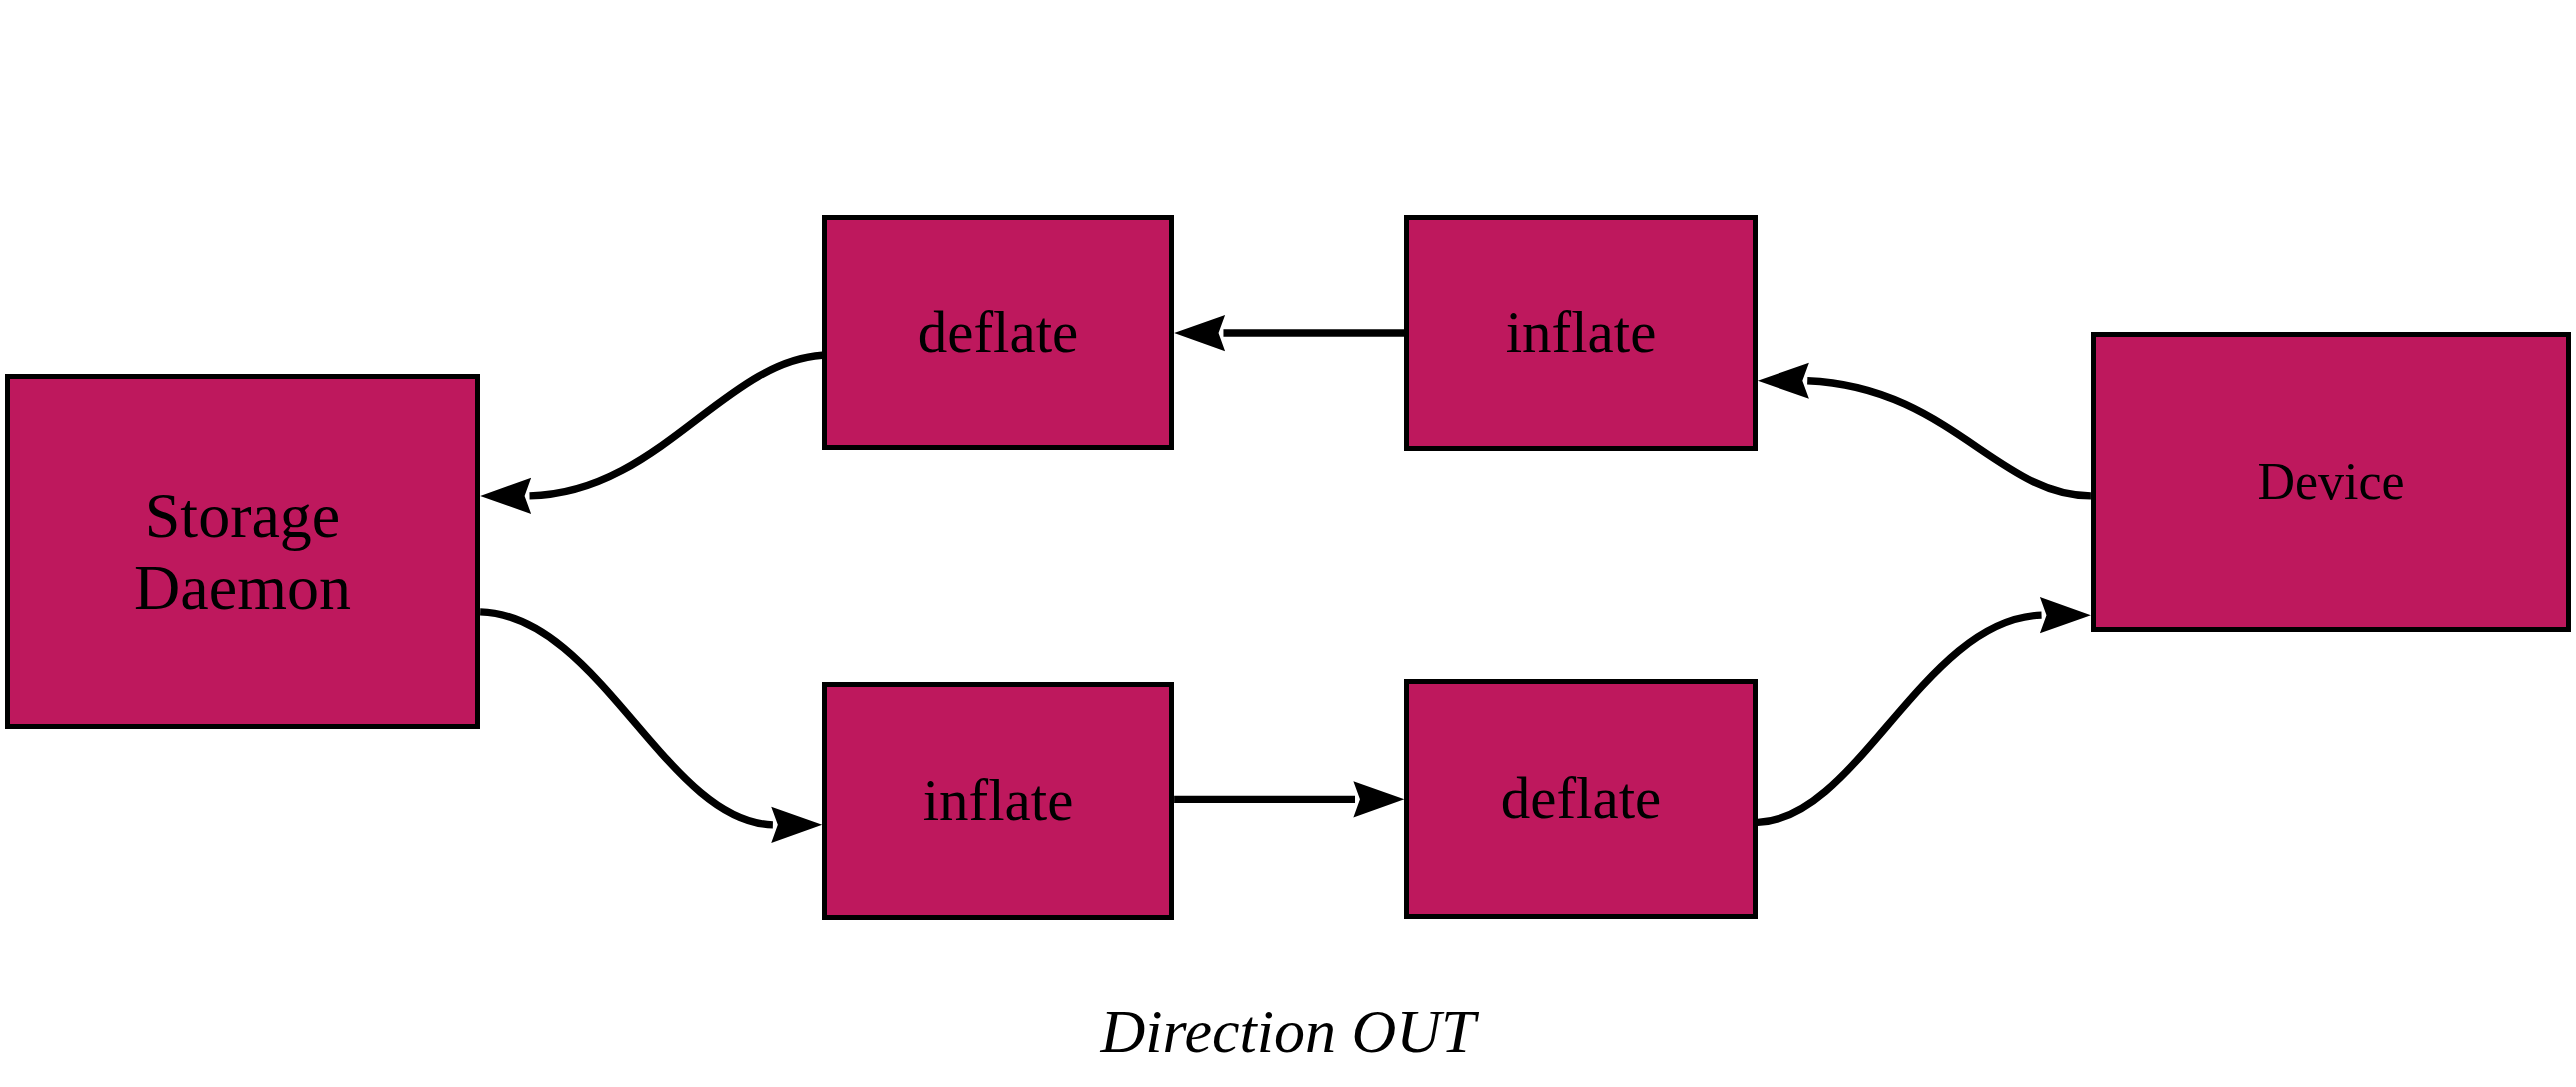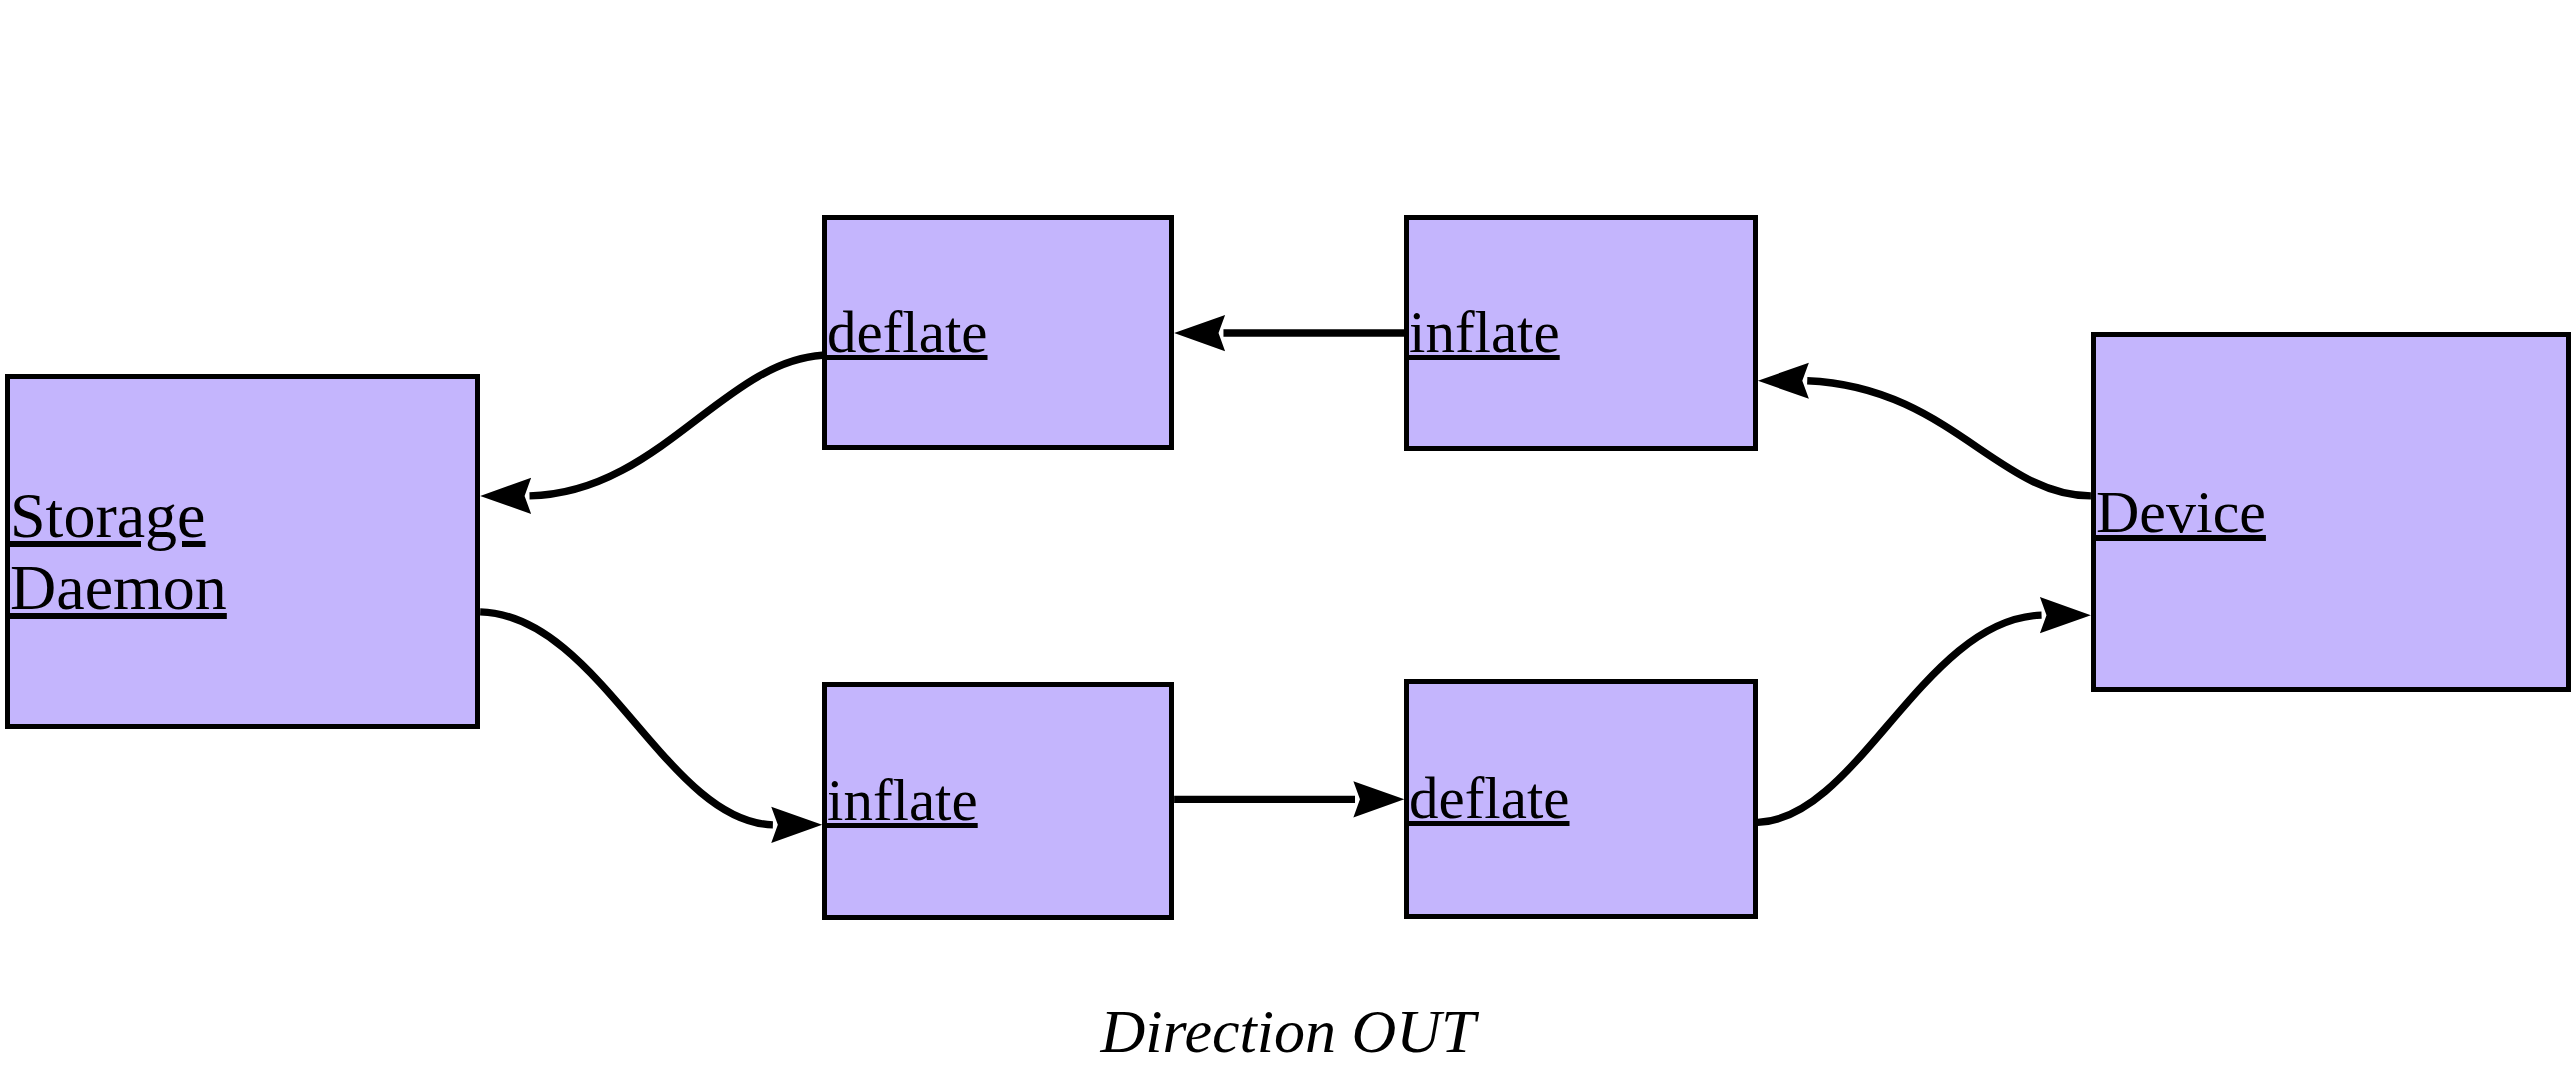--- a/index.html
+++ b/index.html
@@ -24,46 +24,45 @@
     left: 0;
     top: 0;
     width: 2576px;
     height: 1088px;
     display: block;
   }
   .node-box {
     position: absolute;
     box-sizing: border-box;
     border: 5.8px solid #000000;
-    background: #c4b5fd;
+    background: #be185d;
     display: flex;
     flex-direction: column;
-    align-items: flex-start;
+    align-items: center;
     justify-content: center;
     line-height: 1.18;
     text-align: center;
     white-space: pre;
-    text-decoration: underline;
   }
   .node-label {
     display: block;
     font-family: "Liberation Serif", "DejaVu Serif", serif;
     font-weight: normal;
     color: #000000;
   }
   
   #node-storage-daemon {
     left: 5px;  top: 333px;  width: 475px;  height: 355px;
     font-size: 64px;
     margin-top: 41px;
   }
   #node-storage-daemon .node-label { line-height: 1.12; }
   #node-device {
-    left: 2091px; top: 332px; width: 480px; height: 360px;
-    font-size: 60px;
+    left: 2091px; top: 332px; width: 480px; height: 300px;
+    font-size: 52px;
   }
   #node-deflate-in {
     left: 822px; top: 215px; width: 352px; height: 235px;
     font-size: 59px;
   }
   #node-inflate-in {
     left: 1404px; top: 215px; width: 354px; height: 236px;
     font-size: 59px;
   }
   #node-inflate-out {

